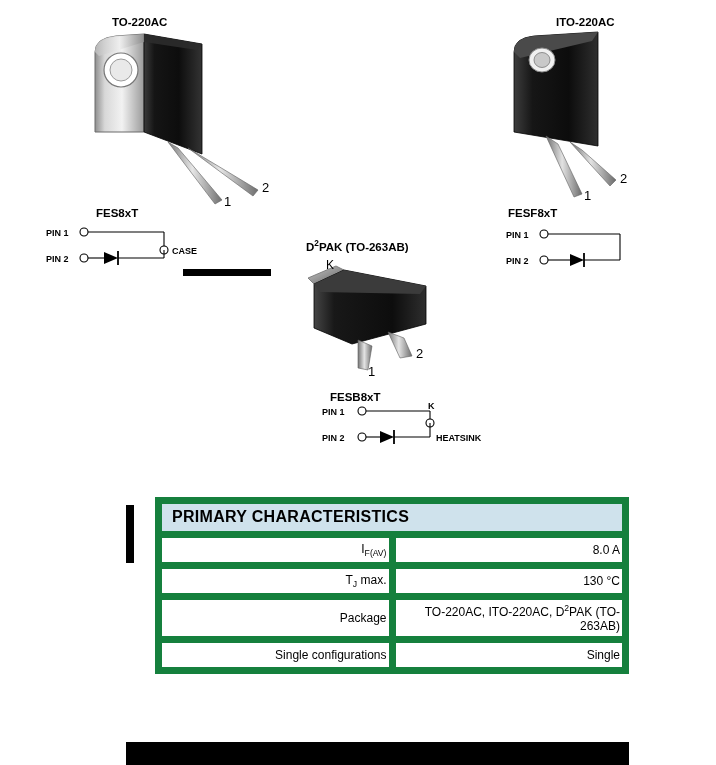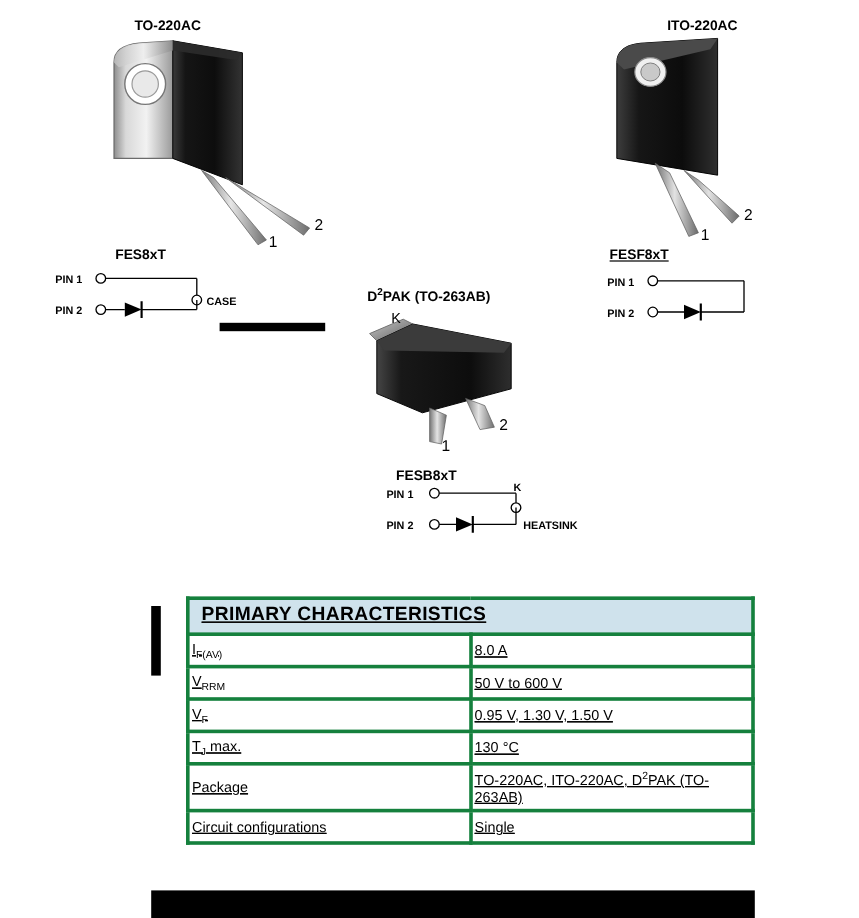--- a/index.html
+++ b/index.html
@@ -35,50 +35,49 @@
 
   .drawing { position: absolute; }
 
   
   .sch-title {
     position: absolute;
     font-weight: bold;
     font-size: 11.5px;
   }
   #fes8xt-title { left: 48px; top: 207px; padding-left: 48px; }
-  #fesf8xt-title { left: 508px; top: 207px; text-decoration: underline; }
+  #fesf8xt-title { left: 508px; top: 207px; }
   #fesb8xt-title { left: 330px; top: 391px; }
 
   
   .table-wrap {
     position: absolute;
     left: 155px;
     top: 497px;
     width: 474px;
   }
   table.pc {
     border-collapse: collapse;
     width: 474px;
     table-layout: fixed;
   }
   table.pc, table.pc td, table.pc th {
-    border: 3px solid #15803d;
-    text-decoration: underline;
+    border: 7px solid #15803d;
   }
   table.pc th.header {
     background: #cfe2ec;
     text-align: left;
     font-size: 16px;
     font-weight: bold;
     padding: 4px 8px 5px 10px;
     letter-spacing: 0.3px;
   }
   table.pc td {
     font-size: 12px;
-    text-align: left;
+    text-align: right;
     padding: 3px 2px;
     height: 18px;
   }
   table.pc td.param {
     width: 164px;
   }
   .tbl-sidebar {
     position: absolute;
     left: 126px;
     top: 505px;
@@ -289,44 +288,32 @@
       </thead>
       <tbody>
         <tr>
           <td class="param">
             <span>I</span><sub>F(AV)</sub><span></span>
           </td>
           <td>8.0 A</td>
         </tr>
         <tr>
           <td class="param">
-            <span>V</span><sub>RRM</sub><span></span>
-          </td>
-          <td>50 V to 600 V</td>
-        </tr>
-        <tr>
-          <td class="param">
-            <span>V</span><sub>F</sub><span></span>
-          </td>
-          <td>0.95 V, 1.30 V, 1.50 V</td>
-        </tr>
-        <tr>
-          <td class="param">
             <span>T</span><sub>J</sub><span> max.</span>
           </td>
           <td>130 °C</td>
         </tr>
         <tr>
           <td class="param">Package</td>
           <td>
             <span>TO-220AC, ITO-220AC, D</span><sup>2</sup><span>PAK (TO-263AB)</span>
           </td>
         </tr>
         <tr>
-          <td class="param">Circuit configurations</td>
+          <td class="param">Single configurations</td>
           <td>Single</td>
         </tr>
       </tbody>
     </table>
   </div>
 
   <div class="black-bar-bottom"></div>
 
 </div>
 

